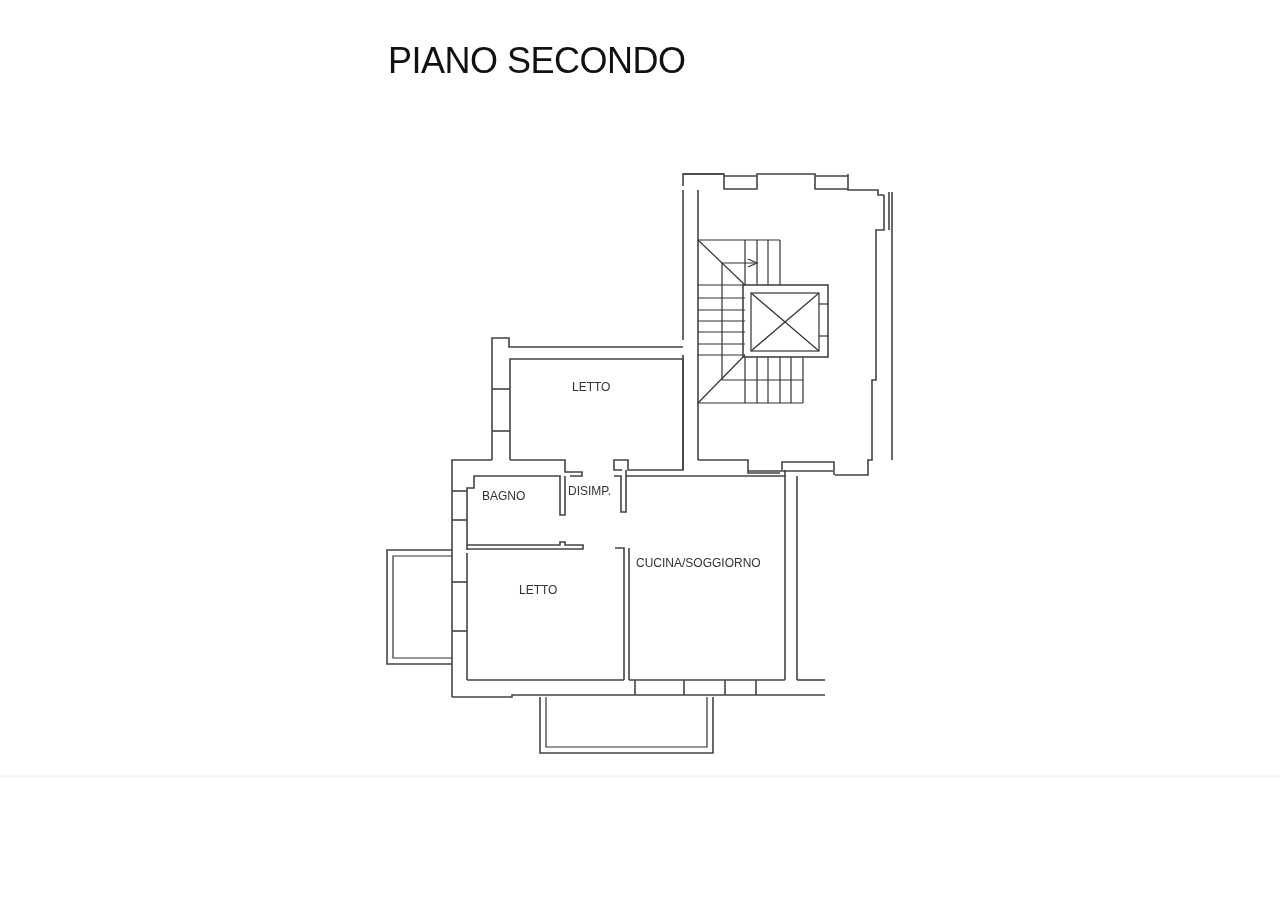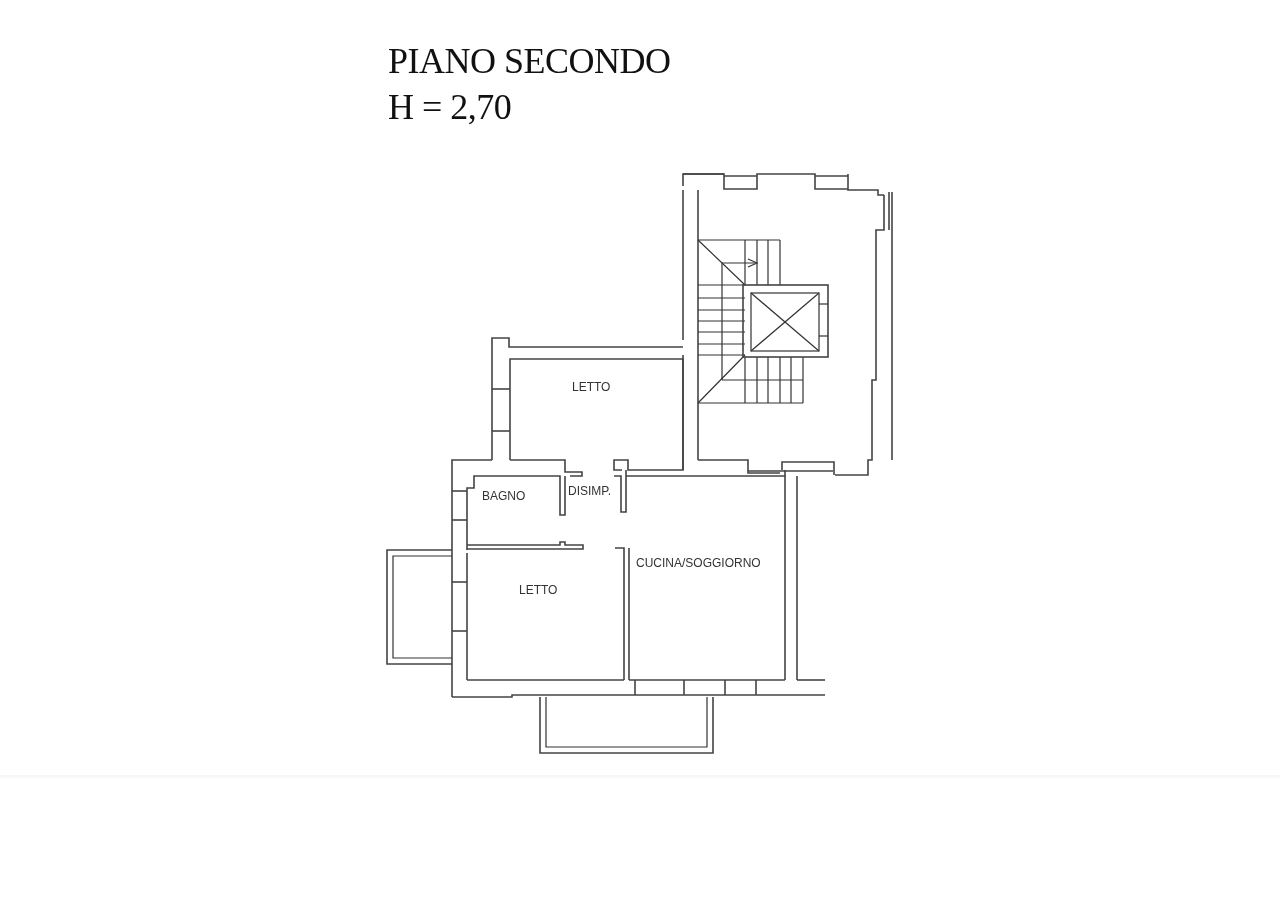--- a/index.html
+++ b/index.html
@@ -1,30 +1,29 @@
 <!DOCTYPE html>
 <html><head>
 <meta charset="utf-8">
 <style>
   html, body { margin: 0; padding: 0; background: #ffffff; }
   body { width: 1280px; height: 902px; position: relative; overflow: hidden; font-family: "Liberation Sans", sans-serif; }
   .title { position: absolute; left: 388px; top: 38px; font-size: 36px; line-height: 46px; color: #111111; letter-spacing: -0.5px; }
-  .title .line { display: block; font-family: Liberation Serif, serif; }
+  .title .line { display: block; }
   svg.plan { position: absolute; left: 0; top: 0; }
   .room-label { font-family: "Liberation Sans", sans-serif; font-size: 12px; fill: #333333; }
   .w { stroke: #444444; stroke-width: 1.6; fill: none; }
   .t { stroke: #333333; stroke-width: 1.2; fill: none; }
   .bottom-fade { position: absolute; left: 0; top: 775px; width: 1280px; height: 3px; background: #f7f7f7; }
 </style>
 </head>
 <body>
 
 <div class="title">
   <span class="line">PIANO SECONDO</span>
-  <span class="line">H = 2,70</span>
 </div>
 
 <svg class="plan" width="1280" height="902" viewBox="0 0 1280 902">
 
   <g>
 
     <polyline class="w" points="683,186 683,174 724,174 724,189 757,189 757,174 815,174 815,189 848,189 848,174 848,190 878,190 878,195 884,195"></polyline>
     <polyline class="w" points="683,174 724,174"></polyline>
     <polyline class="w" points="724,176 757,176"></polyline>
     <polyline class="w" points="815,176 848,176"></polyline>

